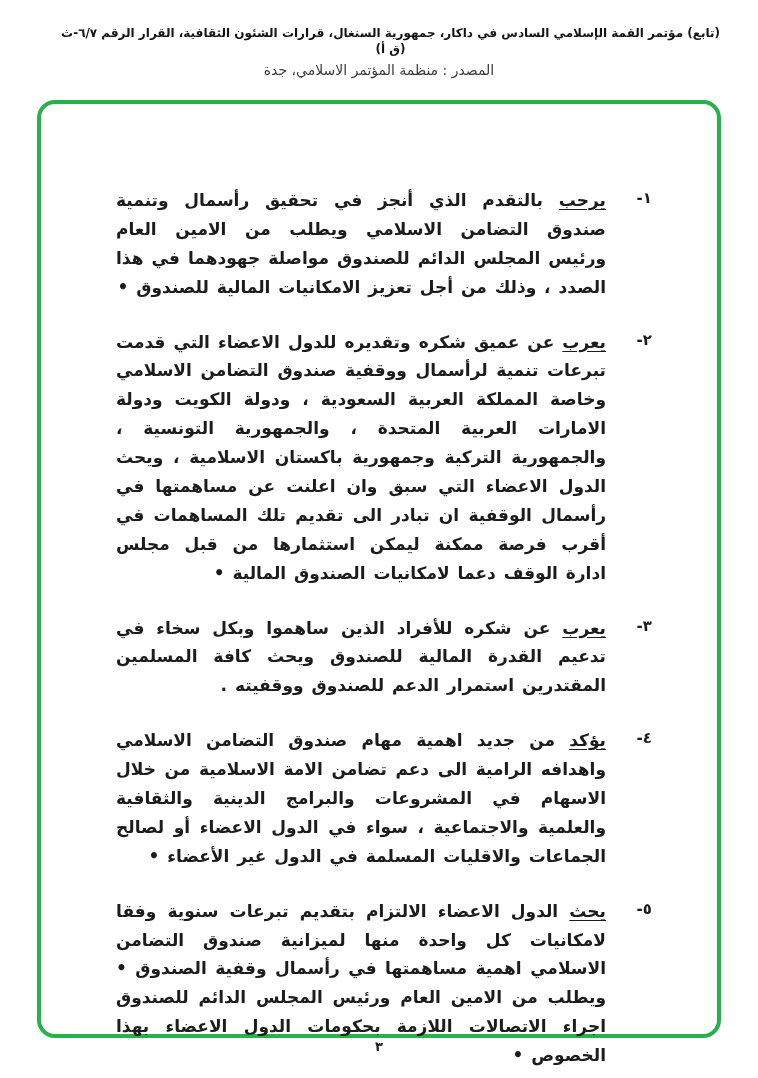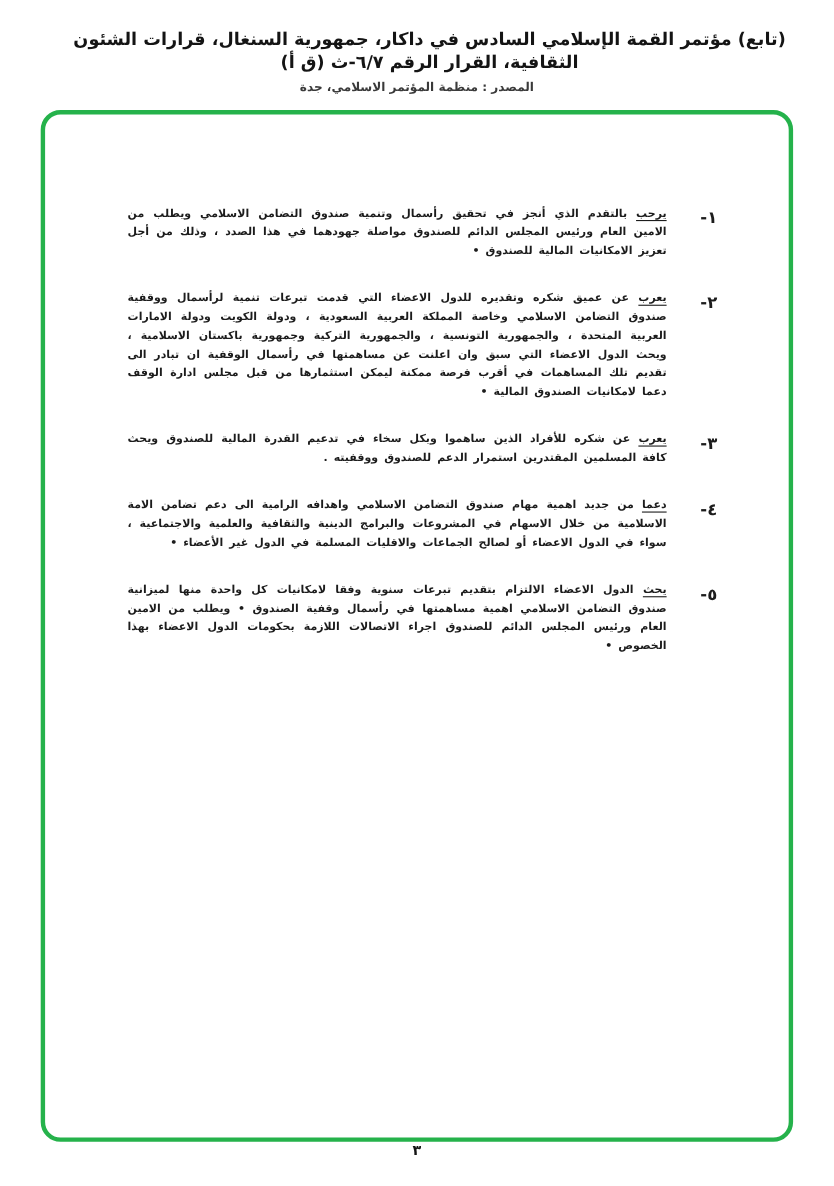--- a/index.html
+++ b/index.html
@@ -20,31 +20,31 @@
   }
   .header {
     position: absolute;
     top: 26px;
     left: 30px;
     right: 30px;
     text-align: center;
     direction: rtl;
   }
   .header-title {
-    font-size: 16px;
+    font-size: 12px;
     font-weight: bold;
     color: #141414;
     letter-spacing: 0.2px;
     line-height: 1.3;
     margin-left: 23px;
   }
   .header-source {
     margin-top: 5px;
-    font-size: 11px;
-    font-weight: bold;
+    font-size: 14px;
+    font-weight: normal;
     color: #3a3a3a;
   }
   .green-box {
     position: absolute;
     left: 37px;
     top: 100px;
     width: 684px;
     height: 938px;
     border: 4px solid #25b24b;
     border-radius: 18px;
@@ -65,21 +65,21 @@
   .item-number {
     flex: 0 0 46px;
     width: 46px;
     font-size: 15px;
     font-weight: bold;
     color: #1c1c1c;
     line-height: 1.7;
   }
   .item-text {
     flex: 1;
-    font-size: 10px;
+    font-size: 17px;
     font-weight: bold;
     color: #1c1c1c;
     line-height: 1.7;
     text-align: justify;
     word-spacing: 2px;
   }
   .lead {
     text-decoration: underline;
     text-underline-offset: 3px;
   }
@@ -129,21 +129,21 @@
       <div class="item-number">٣-</div>
       <div class="item-text">
         <span class="lead">يعرب</span>
         <span>عن شكره للأفراد الذين ساهموا وبكل سخاء في تدعيم القدرة المالية للصندوق ويحث كافة المسلمين المقتدرين استمرار الدعم للصندوق ووقفيته .</span>
       </div>
     </div>
 
     <div class="item">
       <div class="item-number">٤-</div>
       <div class="item-text">
-        <span class="lead">دعما</span>
+        <span class="lead">يؤكد</span>
         <span>من جديد اهمية مهام صندوق التضامن الاسلامي واهدافه الرامية الى دعم تضامن الامة الاسلامية من خلال الاسهام في المشروعات والبرامج الدينية والثقافية والعلمية والاجتماعية ، سواء في الدول الاعضاء أو لصالح الجماعات والاقليات المسلمة في الدول غير الأعضاء •</span>
       </div>
     </div>
 
     <div class="item">
       <div class="item-number">٥-</div>
       <div class="item-text">
         <span class="lead">يحث</span>
         <span>الدول الاعضاء الالتزام بتقديم تبرعات سنوية وفقا لامكانيات كل واحدة منها لميزانية صندوق التضامن الاسلامي اهمية مساهمتها في رأسمال وقفية الصندوق • ويطلب من الامين العام ورئيس المجلس الدائم للصندوق اجراء الاتصالات اللازمة بحكومات الدول الاعضاء بهذا الخصوص •</span>
       </div>

